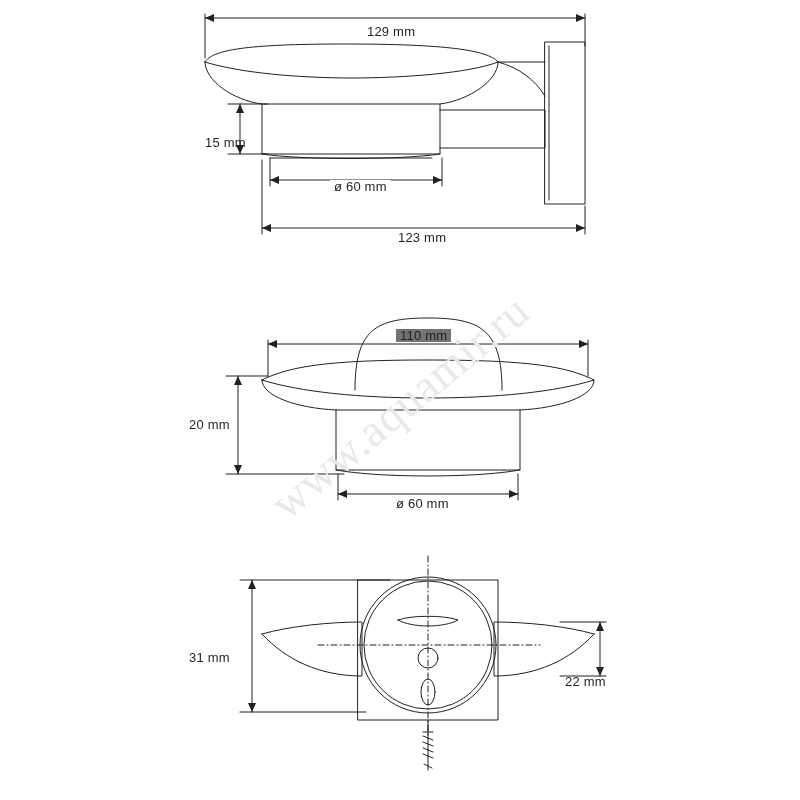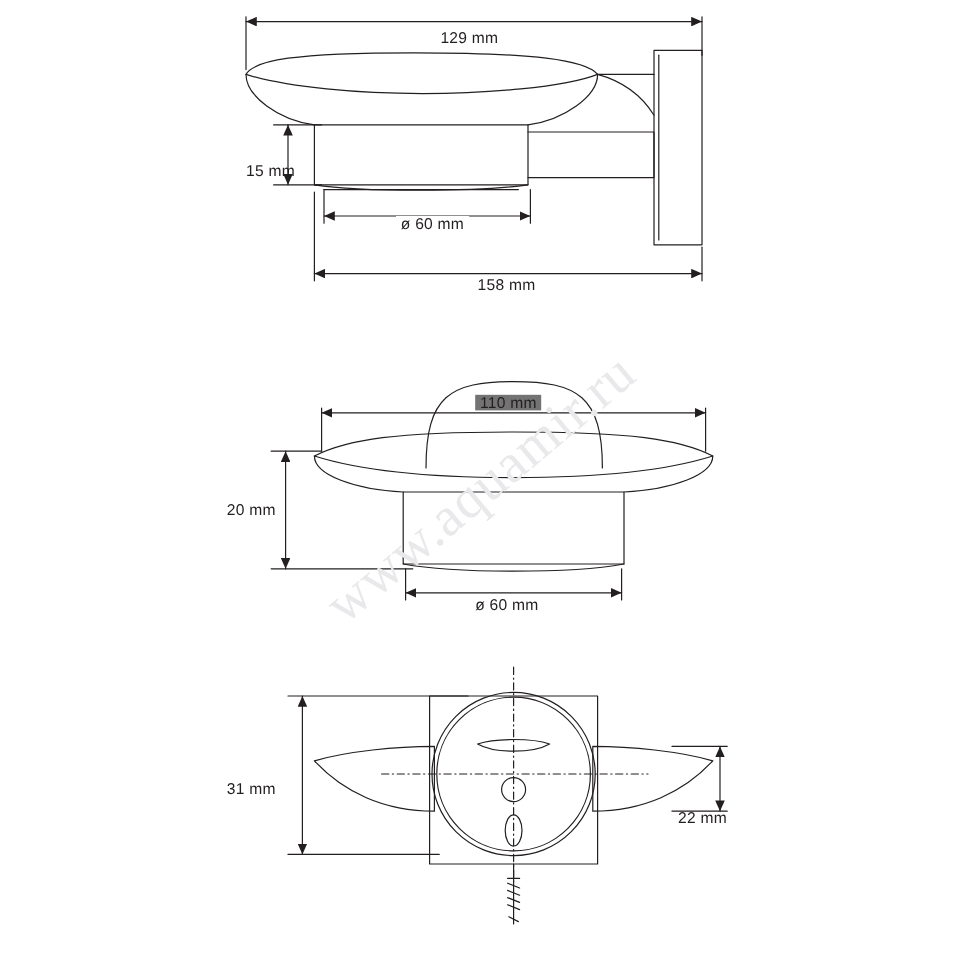--- a/index.html
+++ b/index.html
@@ -183,21 +183,21 @@
     </g>
   </svg>
 
   <div class="watermark">
     <span>www.aquamir.ru</span>
   </div>
 
   <div class="dim-text" style="left:367px; top:25px;">129 mm</div>
   <div class="dim-text" style="left:185px; top:136px;margin-left:20px;">15 mm</div>
   <div class="dim-text" style="left:330px; top:180px; background:#fff; padding:0 4px;">ø 60 mm</div>
-  <div class="dim-text" style="left:398px; top:231px;">158 mm</div>
+  <div class="dim-text" style="left:398px; top:231px;">123 mm</div>
 
   <div class="dim-text" style="left:396px; top:329px; background:#737373; padding:0 4px;">110 mm</div>
   <div class="dim-text" style="left:189px; top:418px;">20 mm</div>
   <div class="dim-text" style="left:392px; top:497px; background:#fff; padding:0 4px;">ø 60 mm</div>
 
   <div class="dim-text" style="left:189px; top:651px;">31 mm</div>
   <div class="dim-text" style="left:565px; top:675px;">22 mm</div>
 
 </div>
 

